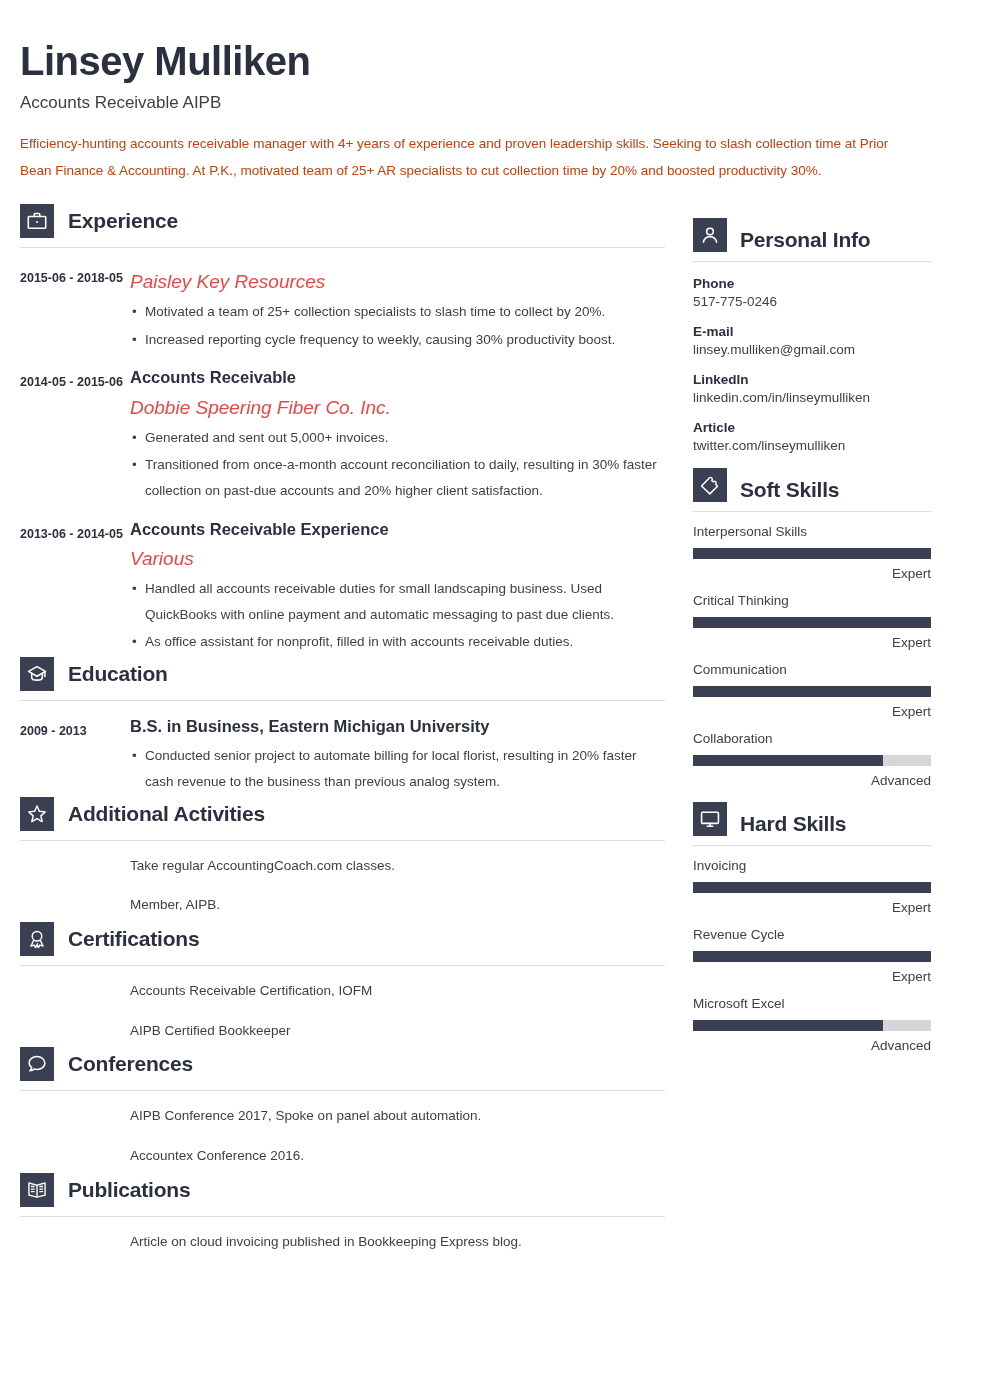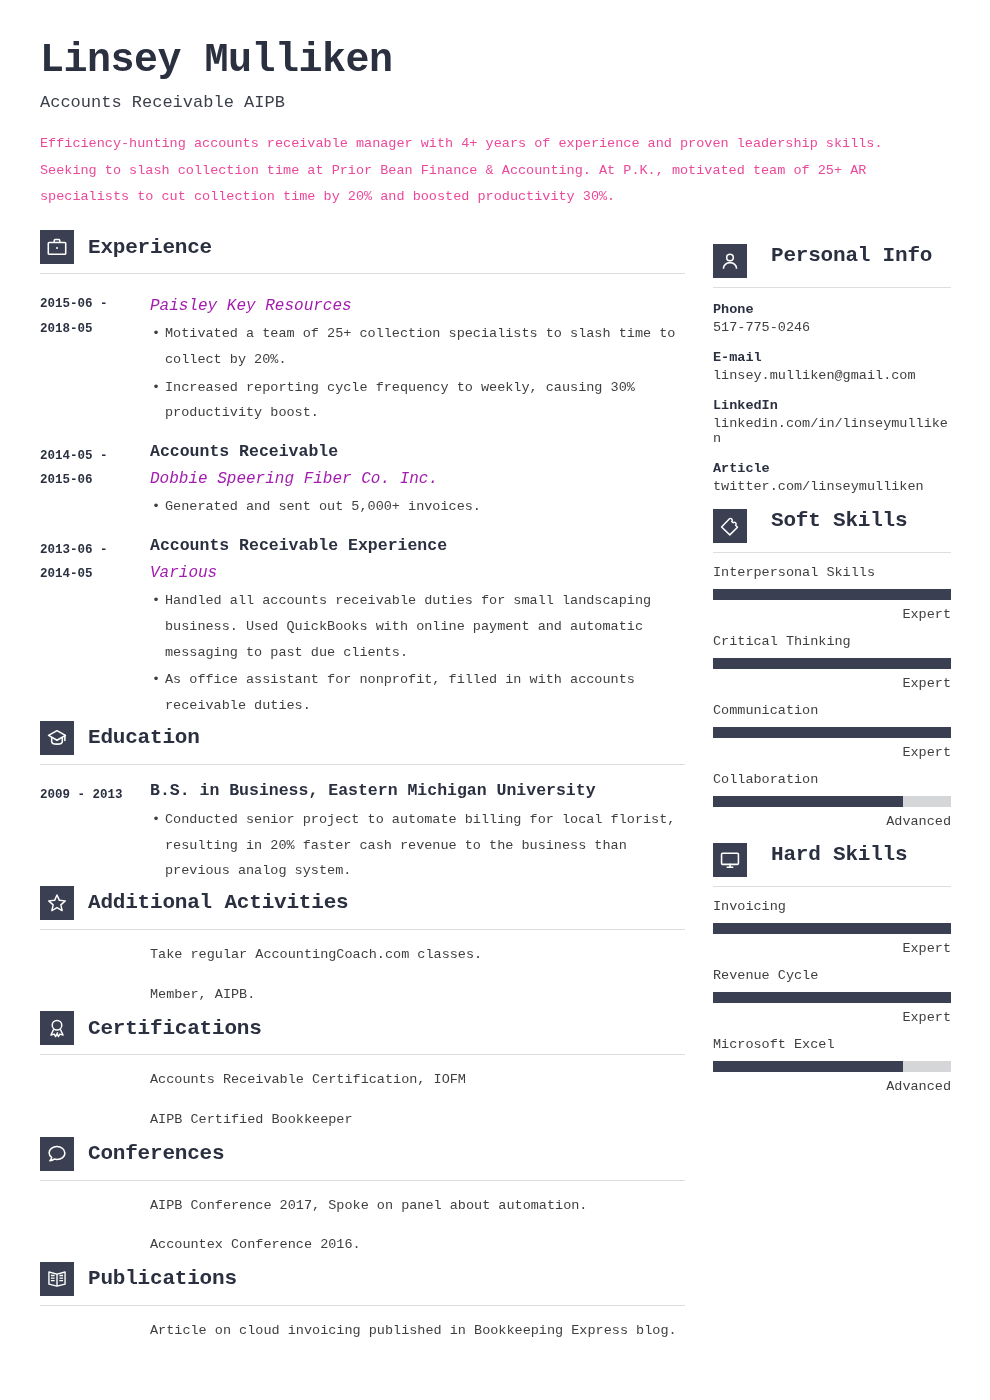--- a/index.html
+++ b/index.html
@@ -13,23 +13,22 @@
   body {
     font-family: "Liberation Sans", sans-serif;
     color: #3b3b3b;
     -webkit-font-smoothing: antialiased;
   }
 
   .page {
     position: relative;
     width: 990px;
     height: 1400px;
-    padding: 38px 40px 0 40px;
+    padding: 38px 40px 0 20px;
     background: #ffffff;
-    font-family: Liberation Mono, monospace;
   }
 
   
   .header { margin-bottom: 20px; }
 
   .name {
     font-size: 40px;
     font-weight: bold;
     letter-spacing: -0.5px;
     color: #2b3040;
@@ -40,21 +39,21 @@
     font-size: 17px;
     font-weight: normal;
     color: #3b3f4a;
     margin-top: 9px;
     line-height: 1.2;
   }
 
   .summary {
     font-size: 13.5px;
     line-height: 1.95;
-    color: #ec4899;
+    color: #c2410c;
     margin-top: 18px;
     max-width: 890px;
     text-align: left;
   }
 
   
   .body-cols {
     display: flex;
     gap: 28px;
     margin-top: 16px;
@@ -114,23 +113,23 @@
   .entry-body { flex: 1; }
 
   .entry-title {
     font-size: 16.5px;
     font-weight: bold;
     color: #2b3040;
     line-height: 1.3;
   }
 
   .entry-org {
-    font-size: 16px;
+    font-size: 19px;
     font-style: italic;
-    color: #a21caf;
+    color: #ef4444;
     margin-top: 8px;
   }
 
   .bullets {
     list-style: none;
     margin-top: 6px;
   }
 
   .bullets li {
     position: relative;
@@ -158,22 +157,22 @@
     color: #3f3f3f;
     margin-bottom: 14px;
   }
   .plain-list .plain-item:last-child { margin-bottom: 4px; }
 
   
   .side-sec { margin-bottom: 2px; }
 
   .side-head {
     display: flex;
-    align-items: flex-start;
-    gap: 24px;
+    align-items: flex-end;
+    gap: 13px;
     margin-top: 14px;
   }
 
   .side-title {
     font-size: 21px;
     font-weight: bold;
     color: #2b3040;
     letter-spacing: -0.2px;
   }
 
@@ -264,20 +263,21 @@
           </div>
         </div>
 
         <div class="entry">
           <div class="entry-dates">2014-05 - 2015-06</div>
           <div class="entry-body">
             <div class="entry-title">Accounts Receivable</div>
             <div class="entry-org">Dobbie Speering Fiber Co. Inc.</div>
             <ul class="bullets">
               <li>Generated and sent out 5,000+ invoices.</li>
+              <li>Transitioned from once-a-month account reconciliation to daily, resulting in 30% faster collection on past-due accounts and 20% higher client satisfaction.</li>
             </ul>
           </div>
         </div>
 
         <div class="entry">
           <div class="entry-dates">2013-06 - 2014-05</div>
           <div class="entry-body">
             <div class="entry-title">Accounts Receivable Experience</div>
             <div class="entry-org">Various</div>
             <ul class="bullets">

